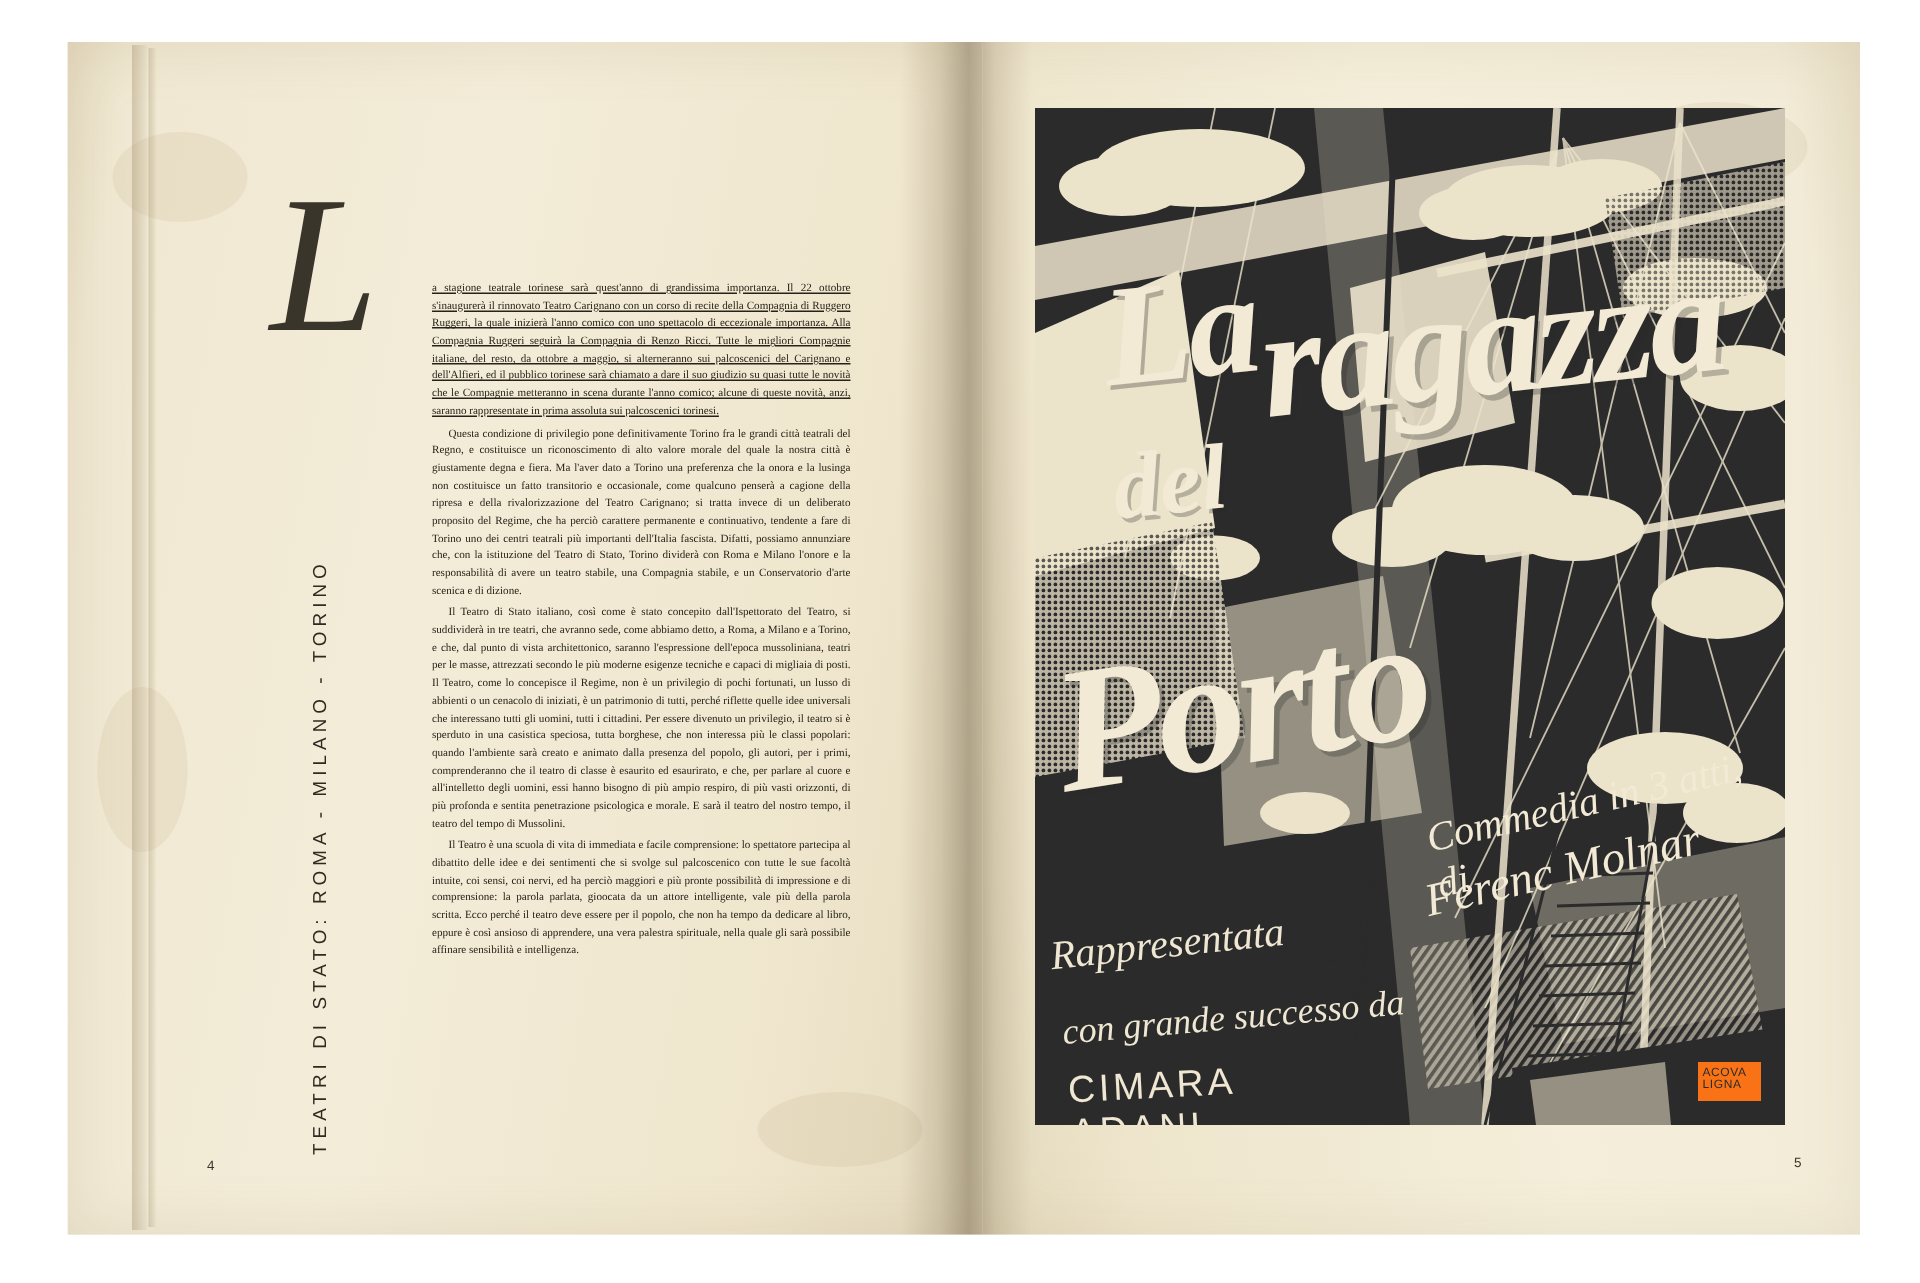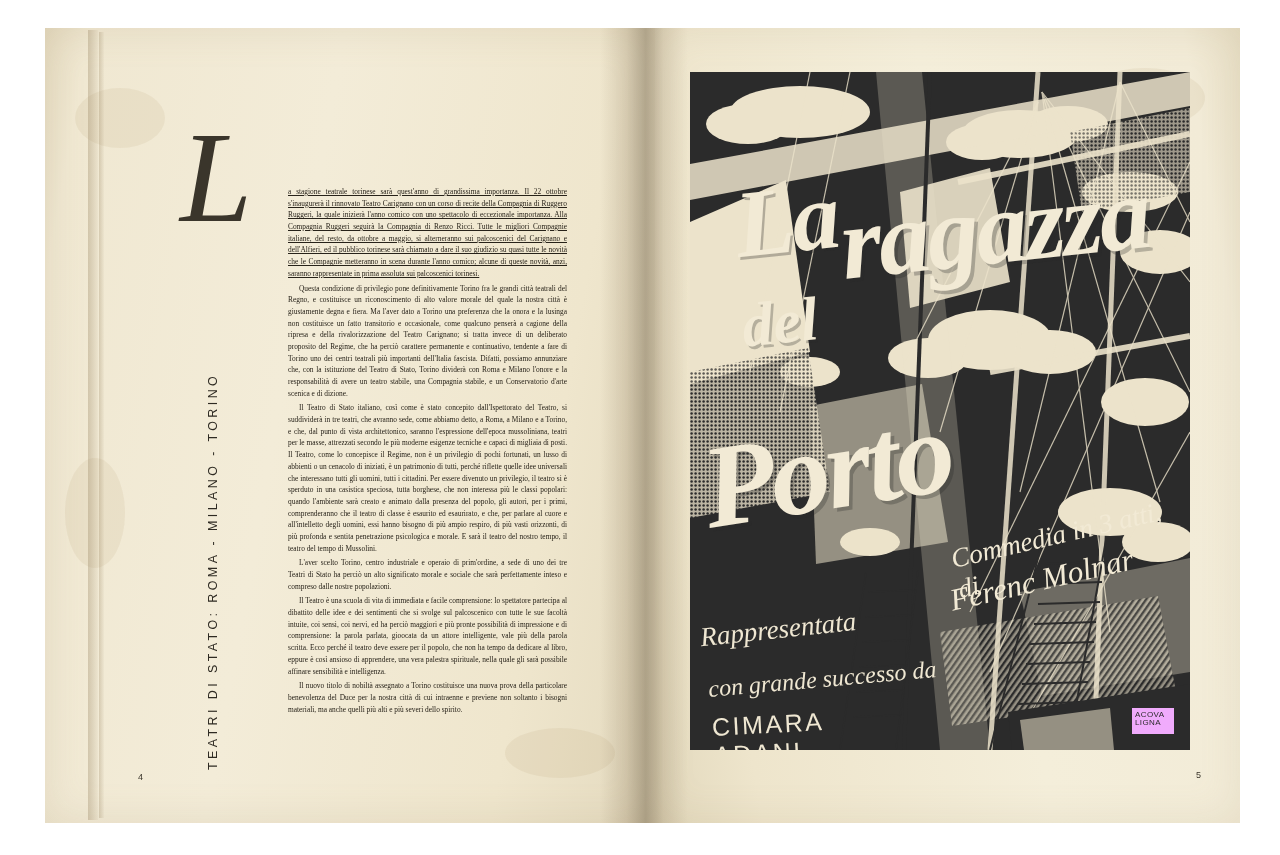--- a/index.html
+++ b/index.html
@@ -223,21 +223,21 @@
     color: #efe7d2;
     transform: rotate(-3deg);
   }
   #cast-1 { top: 638px; }
   #cast-2 { top: 667px; left: 24px; }
   #signature {
     position: absolute;
     right: 14px; bottom: 14px;
     width: 46px; height: 30px;
     border: 2px solid #2b2b2b;
-    background: #f0abfc;
+    background: #f97316;
     color: #2b2b2b;
     font-family: "Liberation Sans", sans-serif;
     font-size: 8px;
     line-height: 1.05;
     padding: 3px 2px 0 3px;
     box-sizing: border-box;
     letter-spacing: 0.4px;
   }
 </style>
 </head>
@@ -260,23 +260,21 @@
 
   <div id="gutter"></div>
 
   <div id="vertical-title">TEATRI DI STATO: ROMA - MILANO - TORINO</div>
   <div id="dropcap">L</div>
 
   <div id="article">
     <p class="first">a stagione teatrale torinese sarà quest'anno di grandissima importanza. Il 22 ottobre s'inaugurerà il rinnovato Teatro Carignano con un corso di recite della Compagnia di Ruggero Ruggeri, la quale inizierà l'anno comico con uno spettacolo di eccezionale importanza. Alla Compagnia Ruggeri seguirà la Compagnia di Renzo Ricci. Tutte le migliori Compagnie italiane, del resto, da ottobre a maggio, si alterneranno sui palcoscenici del Carignano e dell'Alfieri, ed il pubblico torinese sarà chiamato a dare il suo giudizio su quasi tutte le novità che le Compagnie metteranno in scena durante l'anno comico; alcune di queste novità, anzi, saranno rappresentate in prima assoluta sui palcoscenici torinesi.</p>
     <p>Questa condizione di privilegio pone definitivamente Torino fra le grandi città teatrali del Regno, e costituisce un riconoscimento di alto valore morale del quale la nostra città è giustamente degna e fiera. Ma l'aver dato a Torino una preferenza che la onora e la lusinga non costituisce un fatto transitorio e occasionale, come qualcuno penserà a cagione della ripresa e della rivalorizzazione del Teatro Carignano; si tratta invece di un deliberato proposito del Regime, che ha perciò carattere permanente e continuativo, tendente a fare di Torino uno dei centri teatrali più importanti dell'Italia fascista. Difatti, possiamo annunziare che, con la istituzione del Teatro di Stato, Torino dividerà con Roma e Milano l'onore e la responsabilità di avere un teatro stabile, una Compagnia stabile, e un Conservatorio d'arte scenica e di dizione.</p>
     <p>Il Teatro di Stato italiano, così come è stato concepito dall'Ispettorato del Teatro, si suddividerà in tre teatri, che avranno sede, come abbiamo detto, a Roma, a Milano e a Torino, e che, dal punto di vista architettonico, saranno l'espressione dell'epoca mussoliniana, teatri per le masse, attrezzati secondo le più moderne esigenze tecniche e capaci di migliaia di posti. Il Teatro, come lo concepisce il Regime, non è un privilegio di pochi fortunati, un lusso di abbienti o un cenacolo di iniziati, è un patrimonio di tutti, perché riflette quelle idee universali che interessano tutti gli uomini, tutti i cittadini. Per essere divenuto un privilegio, il teatro si è sperduto in una casistica speciosa, tutta borghese, che non interessa più le classi popolari: quando l'ambiente sarà creato e animato dalla presenza del popolo, gli autori, per i primi, comprenderanno che il teatro di classe è esaurito ed esaurirato, e che, per parlare al cuore e all'intelletto degli uomini, essi hanno bisogno di più ampio respiro, di più vasti orizzonti, di più profonda e sentita penetrazione psicologica e morale. E sarà il teatro del nostro tempo, il teatro del tempo di Mussolini.</p>
-    <p>L'aver scelto Torino, centro industriale e operaio di prim'ordine, a sede di uno dei tre Teatri di Stato ha perciò un alto significato morale e sociale che sarà perfettamente inteso e compreso dalle nostre popolazioni.</p>
     <p>Il Teatro è una scuola di vita di immediata e facile comprensione: lo spettatore partecipa al dibattito delle idee e dei sentimenti che si svolge sul palcoscenico con tutte le sue facoltà intuite, coi sensi, coi nervi, ed ha perciò maggiori e più pronte possibilità di impressione e di comprensione: la parola parlata, gioocata da un attore intelligente, vale più della parola scritta. Ecco perché il teatro deve essere per il popolo, che non ha tempo da dedicare al libro, eppure è così ansioso di apprendere, una vera palestra spirituale, nella quale gli sarà possibile affinare sensibilità e intelligenza.</p>
-    <p>Il nuovo titolo di nobiltà assegnato a Torino costituisce una nuova prova della particolare benevolenza del Duce per la nostra città di cui intraenne e previene non soltanto i bisogni materiali, ma anche quelli più alti e più severi dello spirito.</p>
   </div>
 
   <div id="page-num-left">4</div>
   <div id="page-num-right">5</div>
 
   <div id="poster">
 
     <svg id="poster-art" viewBox="0 0 500 678" preserveAspectRatio="none">
       <defs>
         <pattern id="hatch" width="5" height="5" patternUnits="userSpaceOnUse" patternTransform="rotate(35)">

